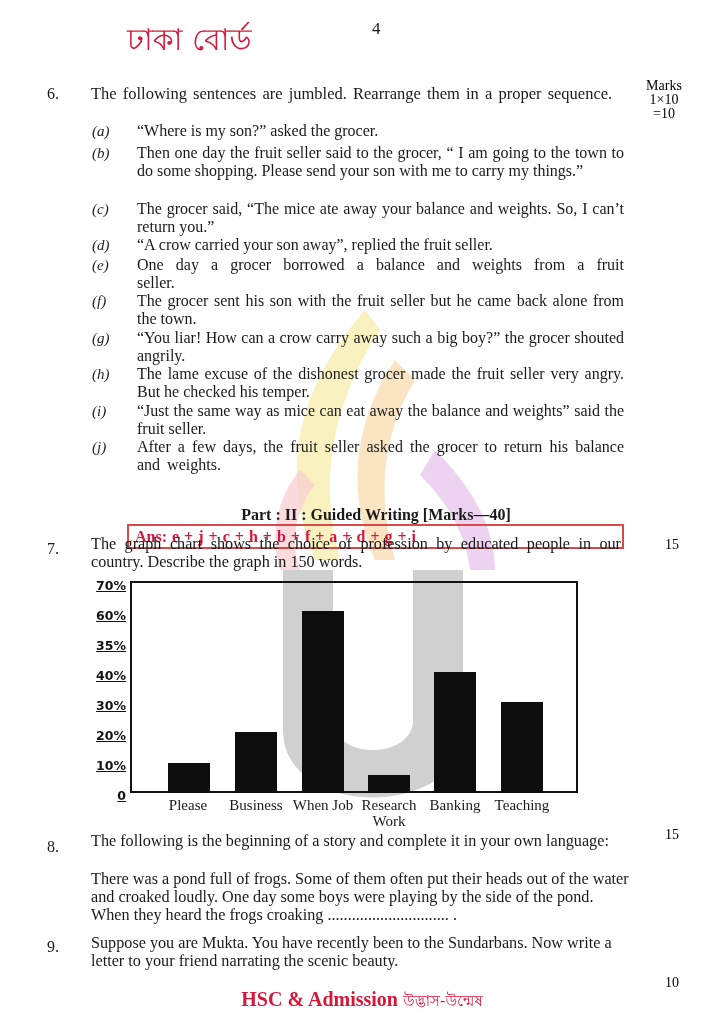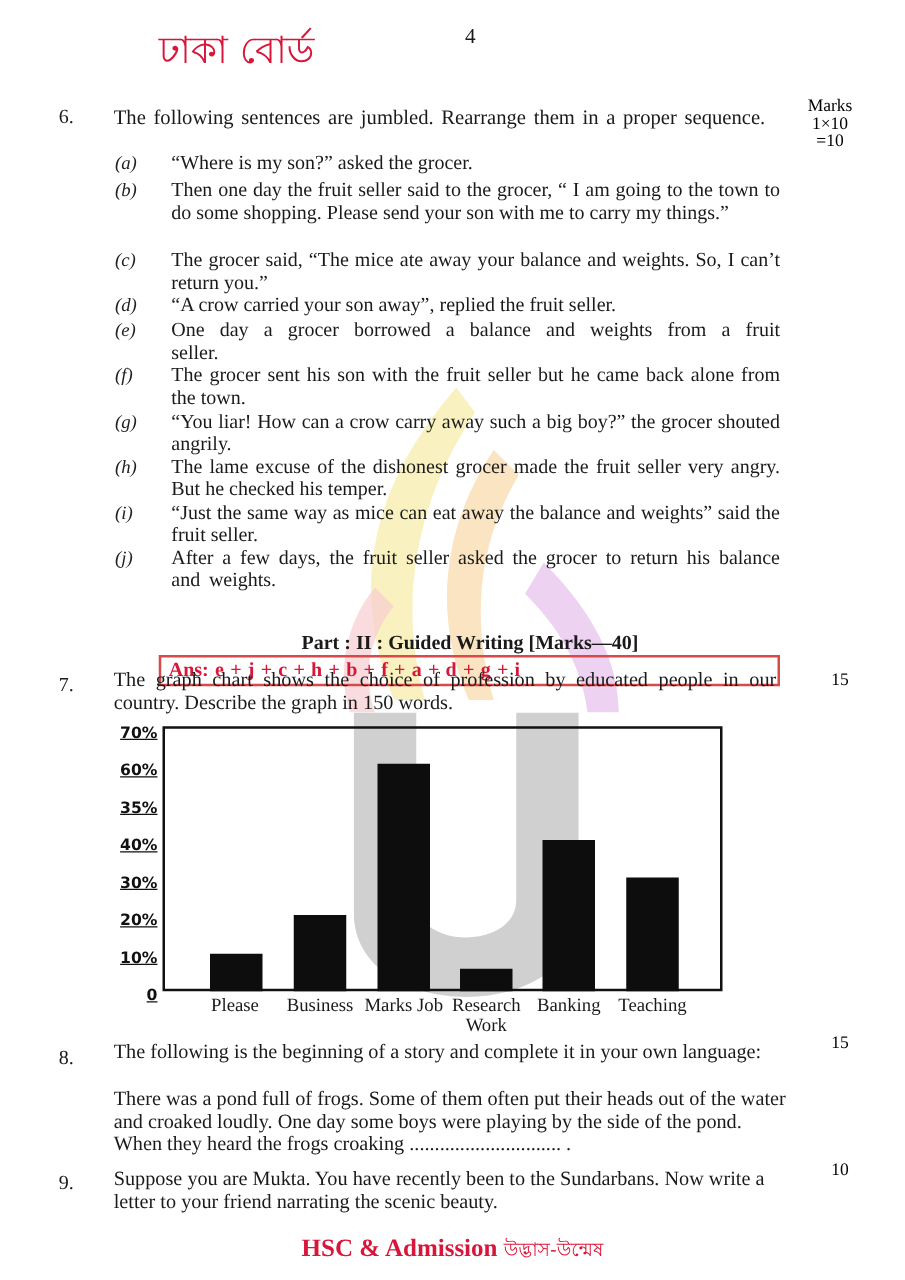--- a/index.html
+++ b/index.html
@@ -112,31 +112,31 @@
       <div class="abs bar" style="left: 168px; width: 42px; top: 762.714px; height: 30.2857px; background: rgb(13, 13, 13);"></div>
       <div class="abs bar" style="left: 235px; width: 42px; top: 732.429px; height: 60.5714px; background: rgb(13, 13, 13);"></div>
       <div class="abs bar" style="left: 302px; width: 42px; top: 611.286px; height: 181.714px; background: rgb(13, 13, 13);"></div>
       <div class="abs bar" style="left: 368px; width: 42px; top: 774.829px; height: 18.1714px; background: rgb(13, 13, 13);"></div>
       <div class="abs bar" style="left: 434px; width: 42px; top: 671.857px; height: 121.143px; background: rgb(13, 13, 13);"></div>
       <div class="abs bar" style="left: 501px; width: 42px; top: 702.143px; height: 90.8571px; background: rgb(13, 13, 13);"></div>
     </div>
 
   <div class="abs xlabel" style="left:148px;top:798px;">Please</div>
   <div class="abs xlabel" style="left:216px;top:798px;">Business</div>
-  <div class="abs xlabel" style="left:283px;top:798px;">Marks Job</div>
+  <div class="abs xlabel" style="left:283px;top:798px;">When Job</div>
   <div class="abs xlabel" style="left:349px;top:798px;">Research</div>
   <div class="abs xlabel" style="left:349px;top:814px;">Work</div>
   <div class="abs xlabel" style="left:415px;top:798px;">Banking</div>
   <div class="abs xlabel" style="left:482px;top:798px;">Teaching</div>
 </div>
 
 <div class="abs q-num" style="left:47px;top:838px;">8.</div>
 <div class="abs q-text" style="left:91px;top:833px;width:536px;">The following is the beginning of a story and complete it in your own language:</div>
 <div class="abs q-text" style="left:91px;top:870px;width:538px;text-align:left;line-height:18px;">There was a pond full of frogs. Some of them often put their heads out of the water and croaked loudly. One day some boys were playing by the side of the pond. When they heard the frogs croaking .............................. .</div>
 <div class="abs marks" style="left:660px;top:828px;width:24px;">15</div>
 
 <div class="abs q-num" style="left:47px;top:938px;">9.</div>
 <div class="abs q-text" style="left:91px;top:934px;width:538px;text-align:left;line-height:18px;">Suppose you are Mukta. You have recently been to the Sundarbans. Now write a letter to your friend narrating the   scenic  beauty.</div>
-<div class="abs marks" style="left:660px;top:930px;width:24px;">10</div>
+<div class="abs marks" style="left:660px;top:976px;width:24px;">10</div>
 
 <div class="abs footer">
   <span>HSC &amp; Admission </span><span class="bn">উদ্ভাস-উন্মেষ</span>
 </div>
 
 </body></html>

